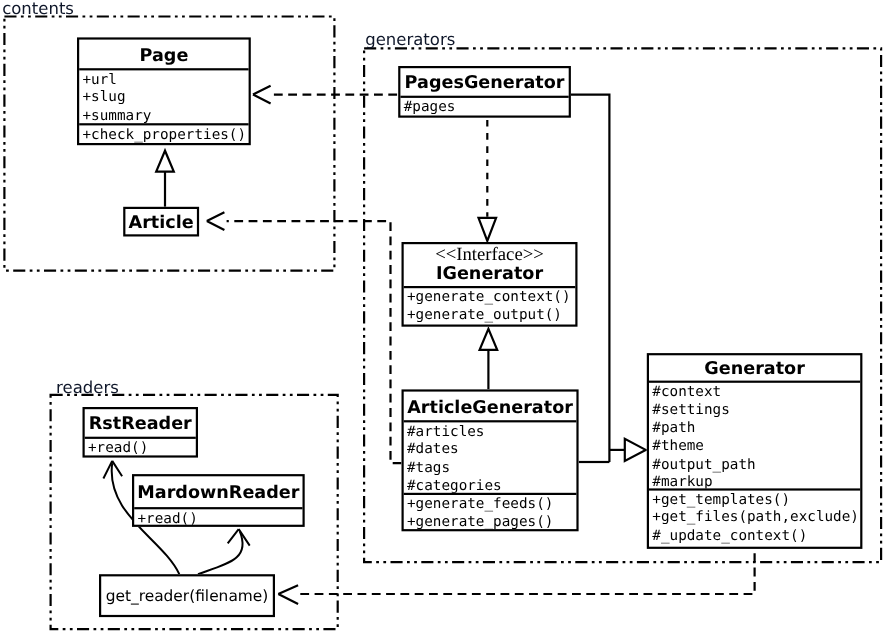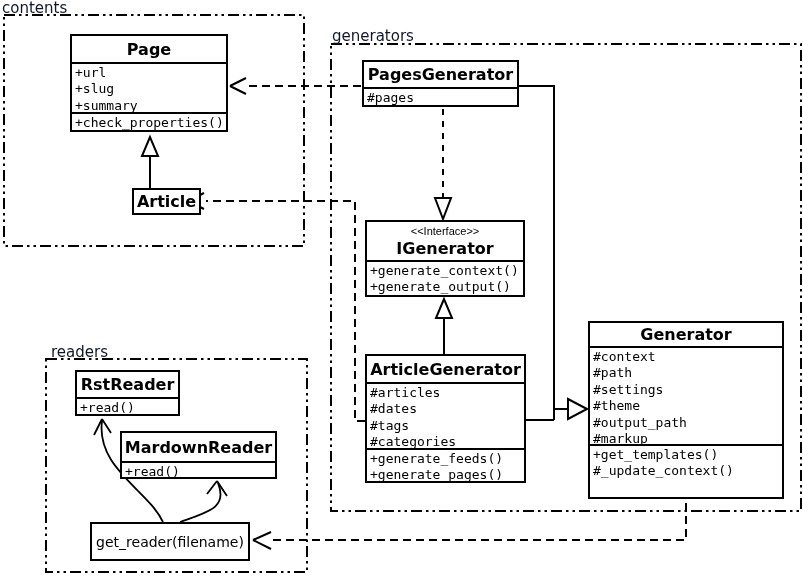--- a/index.html
+++ b/index.html
@@ -15,22 +15,22 @@
   }
   .uml-class{
     position:absolute;border:2px solid #000;background:#ffffff;
     box-sizing:border-box;
   }
   .uml-title{
     display:flex;align-items:center;justify-content:center;
     font-weight:bold;font-size:16px;white-space:nowrap;overflow:visible;border-radius:13px;
   }
   .uml-stereo{
-    font-family:Liberation Sans, sans-serif;
-    font-weight:normal;font-size:11px;text-align:center;line-height:16px;
+    font-family:Liberation Serif, serif;
+    font-weight:normal;font-size:17px;text-align:center;line-height:16px;
   }
   .uml-title-stack{display:flex;flex-direction:column;align-items:center;justify-content:center;}
   .uml-name{font-weight:bold;font-size:16px;line-height:20px;}
   .uml-section{
     border-top:2px solid #000;box-sizing:border-box;
     padding:1px 3px;overflow:hidden;
   }
   .member{
     font-family:"DejaVu Sans Mono","Liberation Mono",monospace;
     font-size:13px;line-height:16.4px;white-space:pre;
@@ -109,21 +109,21 @@
     <div class="uml-section" style="height:50px">
       <div class="member">+url</div>
       <div class="member">+slug</div>
       <div class="member">+summary</div>
     </div>
     <div class="uml-section" style="height:18px">
       <div class="member">+check_properties()</div>
     </div>
   </div>
 
-  <div class="uml-class" style="left:132px;top:188px;width:69px">
+  <div class="uml-class" style="left:112px;top:188px;width:69px">
     <div class="uml-title" style="height:23px">Article</div>
   </div>
 
   <div class="uml-class" style="left:362px;top:60px;width:157px">
     <div class="uml-title" style="height:25px">PagesGenerator</div>
     <div class="uml-section" style="height:18px">
       <div class="member">#pages</div>
     </div>
   </div>
 
@@ -149,28 +149,29 @@
     <div class="uml-section" style="height:33px">
       <div class="member">+generate_feeds()</div>
       <div class="member">+generate_pages()</div>
     </div>
   </div>
 
   <div class="uml-class" style="left:588px;top:321px;width:196px">
     <div class="uml-title" style="height:23px">Generator</div>
     <div class="uml-section" style="height:98px">
       <div class="member">#context</div>
+      <div class="member">#settings</div>
       <div class="member">#path</div>
-      <div class="member">#settings</div>
       <div class="member">#theme</div>
       <div class="member">#output_path</div>
       <div class="member">#markup</div>
     </div>
     <div class="uml-section" style="height:53px">
       <div class="member">+get_templates()</div>
+      <div class="member">+get_files(path,exclude)</div>
       <div class="member">#_update_context()</div>
     </div>
   </div>
 
   <div class="uml-class" style="left:75px;top:370px;width:105px">
     <div class="uml-title" style="height:25px">RstReader</div>
     <div class="uml-section" style="height:17px">
       <div class="member">+read()</div>
     </div>
   </div>

